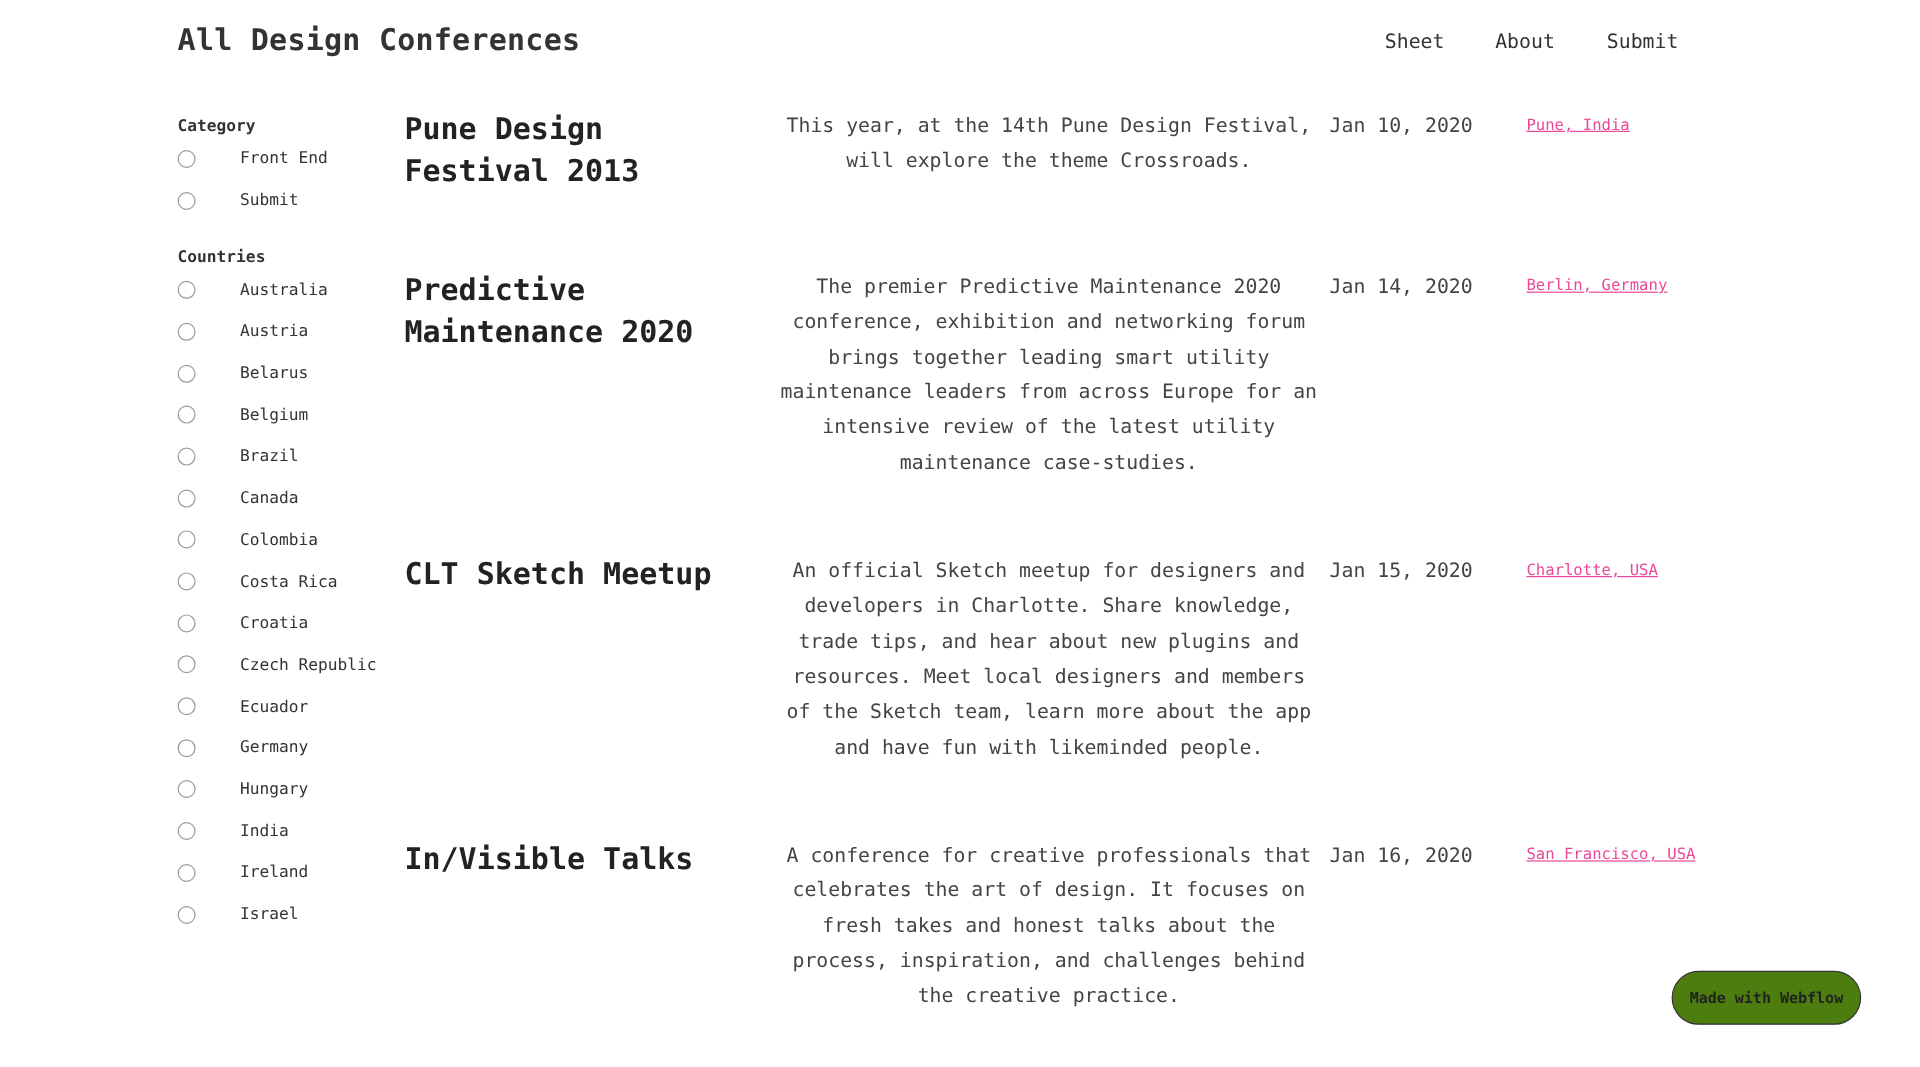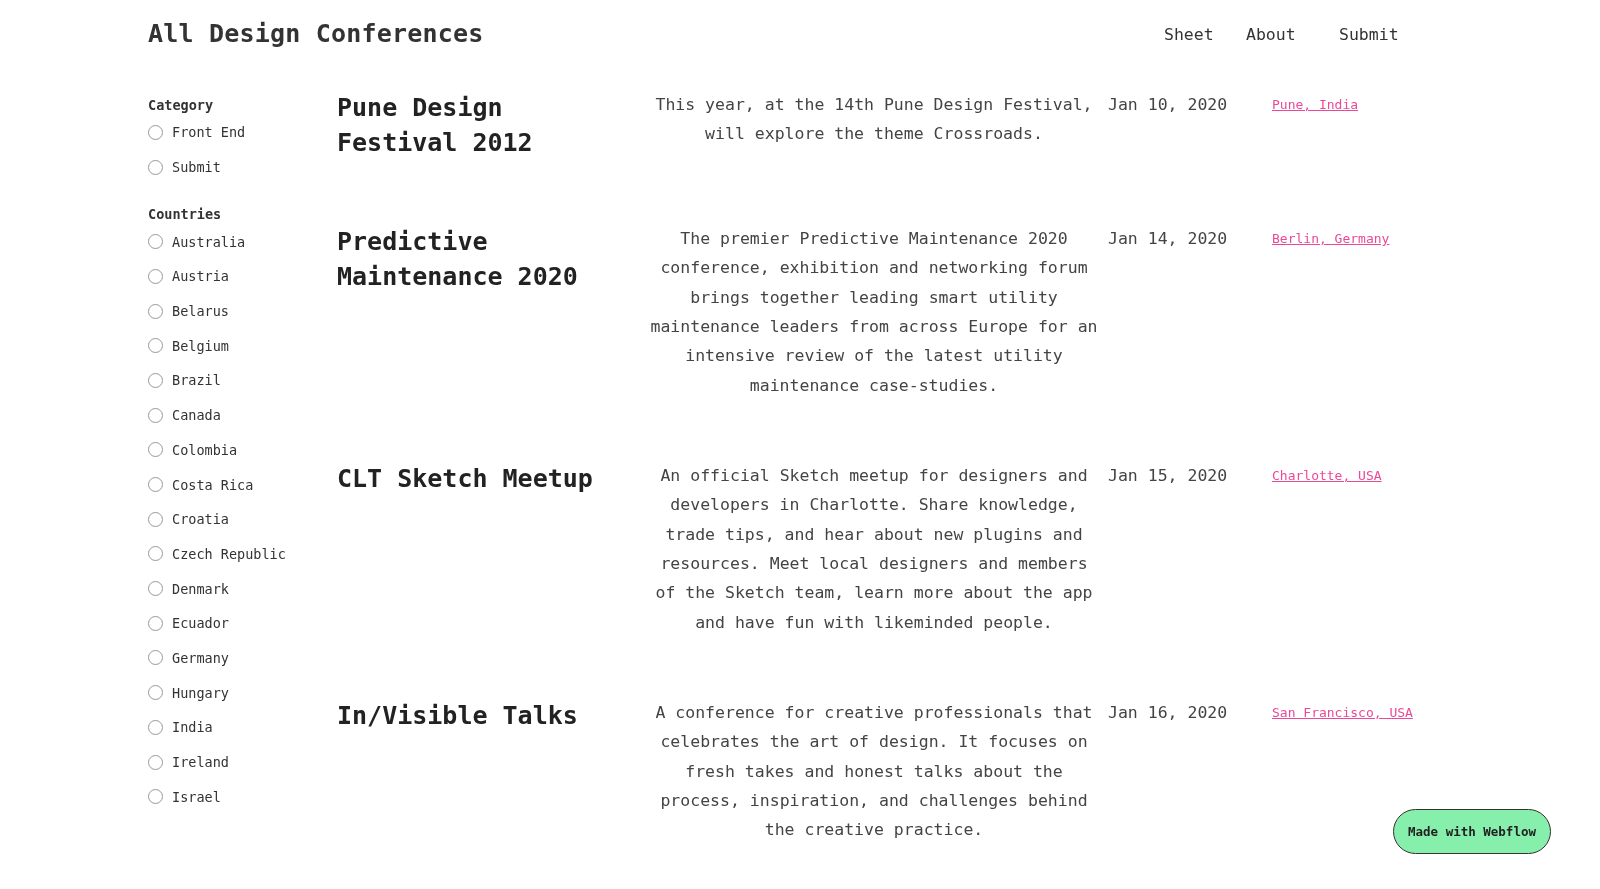--- a/index.html
+++ b/index.html
@@ -3,40 +3,40 @@
 <meta charset="utf-8">
 <style>
   * { box-sizing: border-box; margin: 0; padding: 0; }
   html, body { width: 1600px; height: 889px; overflow: hidden; background: #ffffff; }
   body { font-family: "DejaVu Sans Mono", "Liberation Mono", monospace; color: #333333; position: relative; }
 
   .header { position: absolute; left: 0; top: 0; width: 1600px; height: 75px; text-decoration: underline; }
   .site-title { position: absolute; left: 148px; top: 19px; font-size: 25px; font-weight: bold; color: #333333; letter-spacing: 0.2px; white-space: nowrap; }
   .nav { position: absolute; top: 25px; left: 1154px; display: flex; gap: 0; }
   .nav a { font-size: 16.5px; color: #333333; text-decoration: none; white-space: nowrap; }
-  .nav a.n0 { position: absolute; left: 10px; text-align: right; }
+  .nav a.n0 { position: absolute; left: 0; text-align: right; }
   .nav a.n1 { position: absolute; left: 92px; }
   .nav a.n2 { position: absolute; left: 185px; }
 
   .sidebar { position: absolute; left: 148px; top: 95px; width: 170px; }
   .filter-group-title { font-size: 13.5px; font-weight: bold; color: #333333; height: 20px; line-height: 20px; }
   .filter-list { list-style: none; }
-  .filter-item { display: flex; align-items: center; height: 34.7px; cursor: pointer; }
+  .filter-item { display: flex; align-items: center; height: 34.7px; cursor: pointer; gap: 28px; }
   .radio { width: 15px; height: 15px; border: 1.5px solid #999999; border-radius: 50%; flex: none; margin-right: 9px; background: #fff; }
   .filter-label { font-size: 13.5px; color: #333333; white-space: nowrap; }
   .group-gap { height: 20px; }
 
   .list { position: absolute; left: 337px; top: 0; width: 1120px; }
   .conf { position: absolute; left: 0; width: 1120px; }
   .conf-title { position: absolute; left: 0; top: 0; width: 300px; font-size: 25px; font-weight: bold; line-height: 35px; color: #222222; }
   .conf-desc { position: absolute; left: 312px; top: 0; width: 450px; font-size: 16.5px; line-height: 29.35px; color: #444444; text-align: center; }
   .conf-date { position: absolute; left: 771px; top: 0; font-size: 16.5px; line-height: 29.35px; color: #444444; white-space: nowrap; }
   .conf-loc { position: absolute; left: 935px; top: 0; width: 170px; font-size: 13px; line-height: 29.35px; color: #ec4899; text-decoration: underline; }
 
-  .badge { position: absolute; left: 1393px; top: 809px; width: 158px; height: 45px; border: 1.5px solid #333333; border-radius: 23px; background: #86efac; display: flex; align-items: center; justify-content: center; font-size: 12.5px; font-weight: bold; color: #222222; white-space: nowrap; text-decoration: none; }
+  .badge { position: absolute; left: 1393px; top: 809px; width: 158px; height: 45px; border: 1.5px solid #333333; border-radius: 23px; background: #4d7c0f; display: flex; align-items: center; justify-content: center; font-size: 12.5px; font-weight: bold; color: #222222; white-space: nowrap; text-decoration: none; }
 </style>
 </head>
 <body>
 
 <header class="header">
   <div class="site-title">All Design Conferences</div>
   <nav class="nav">
     <a class="n0" href="#">Sheet</a>
     <a class="n1" href="#">About</a>
     <a class="n2" href="#">Submit</a>
@@ -93,24 +93,20 @@
     <li class="filter-item">
         <span class="radio"></span>
         <span class="filter-label">Croatia</span>
       </li>
     <li class="filter-item">
         <span class="radio"></span>
         <span class="filter-label">Czech Republic</span>
       </li>
     <li class="filter-item">
         <span class="radio"></span>
-        <span class="filter-label">Denmark</span>
-      </li>
-    <li class="filter-item">
-        <span class="radio"></span>
         <span class="filter-label">Ecuador</span>
       </li>
     <li class="filter-item">
         <span class="radio"></span>
         <span class="filter-label">Germany</span>
       </li>
     <li class="filter-item">
         <span class="radio"></span>
         <span class="filter-label">Hungary</span>
       </li>
@@ -124,21 +120,21 @@
       </li>
     <li class="filter-item">
         <span class="radio"></span>
         <span class="filter-label">Israel</span>
       </li>
   </ul>
 </aside>
 
 <main class="list">
   <article class="conf" style="top:90px;">
-    <h2 class="conf-title">Pune Design Festival 2012</h2>
+    <h2 class="conf-title">Pune Design Festival 2013</h2>
     <p class="conf-desc">This year, at the 14th Pune Design Festival, will explore the theme Crossroads.</p>
     <div class="conf-date">Jan 10, 2020</div>
     <div class="conf-loc">Pune, India</div>
   </article>
   <article class="conf" style="top:224px;">
     <h2 class="conf-title">Predictive Maintenance 2020</h2>
     <p class="conf-desc">The premier Predictive Maintenance 2020 conference, exhibition and networking forum brings together leading smart utility maintenance leaders from across Europe for an intensive review of the latest utility maintenance case-studies.</p>
     <div class="conf-date">Jan 14, 2020</div>
     <div class="conf-loc">Berlin, Germany</div>
   </article>

